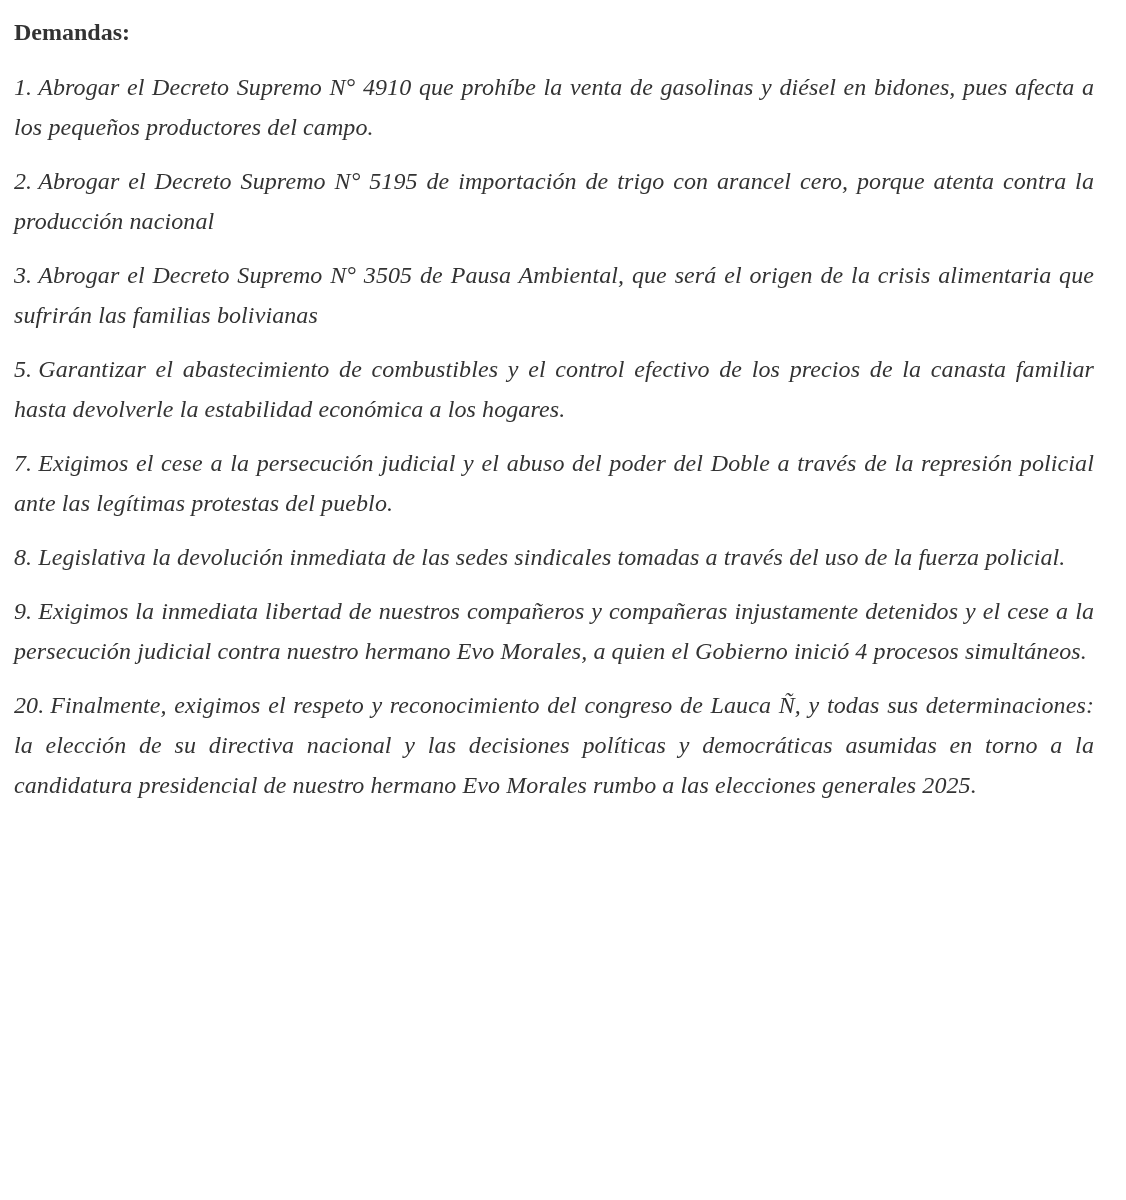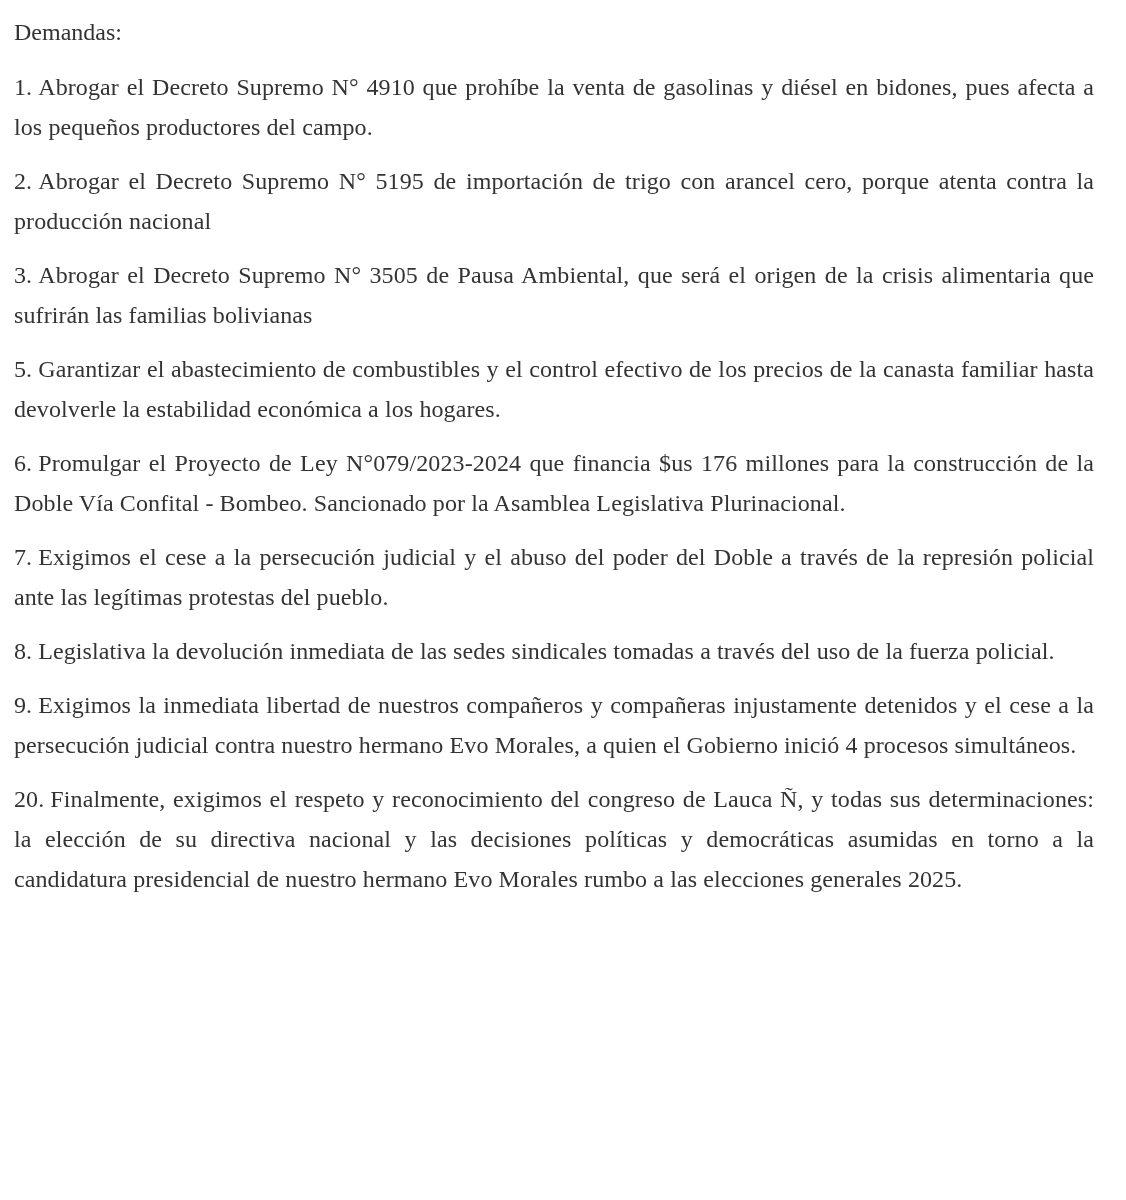--- a/index.html
+++ b/index.html
@@ -15,48 +15,48 @@
     .doc {
       position: relative;
       padding: 12px 32px 0 14px;
       color: #333333;
       font-family: "Liberation Serif", "DejaVu Serif", serif;
       font-size: 24px;
       line-height: 40px;
     }
     .doc-heading {
       margin: 0 0 15px 0;
-      font-weight: normal;
+      font-weight: bold;
       font-size: 24px;
       line-height: 40px;
     }
     .demand-list {
       margin: 0;
       padding: 0;
       list-style: none;
     }
     .demand-item {
       margin: 0 0 14px 0;
       text-align: justify;
       text-align-last: left;
       letter-spacing: 0.1px;
+      font-style: italic;
     }
     .demand-item .num {
       margin-right: 0.25em;
     }
   </style>
 </head>
 <body style="background: rgb(255, 255, 255);">
 
 <div class="doc" style="color: rgb(51, 51, 51);">
   <p class="doc-heading">Demandas:</p>
   <ol class="demand-list">
     <li class="demand-item"><span class="num">1.</span><span>Abrogar el Decreto Supremo N° 4910 que prohíbe la venta de gasolinas y diésel en bidones, pues afecta a los pequeños productores del campo.</span></li>
     <li class="demand-item"><span class="num">2.</span><span>Abrogar el Decreto Supremo N° 5195 de importación de trigo con arancel cero, porque atenta contra la producción nacional</span></li>
     <li class="demand-item"><span class="num">3.</span><span>Abrogar el Decreto Supremo N° 3505 de Pausa Ambiental, que será el origen de la crisis alimentaria que sufrirán las familias bolivianas</span></li>
     <li class="demand-item"><span class="num">5.</span><span>Garantizar el abastecimiento de combustibles y el control efectivo de los precios de la canasta familiar hasta devolverle la estabilidad económica a los hogares.</span></li>
-    <li class="demand-item"><span class="num">6.</span><span>Promulgar el Proyecto de Ley N°079/2023-2024 que financia $us 176 millones para la construcción de la Doble Vía Confital - Bombeo. Sancionado por la Asamblea Legislativa Plurinacional.</span></li>
     <li class="demand-item"><span class="num">7.</span><span>Exigimos el cese a la persecución judicial y el abuso del poder del Doble a través de la represión policial ante las legítimas protestas del pueblo.</span></li>
     <li class="demand-item"><span class="num">8.</span><span>Legislativa la devolución inmediata de las sedes sindicales tomadas a través del uso de la fuerza policial.</span></li>
     <li class="demand-item"><span class="num">9.</span><span>Exigimos la inmediata libertad de nuestros compañeros y compañeras injustamente detenidos y el cese a la persecución judicial contra nuestro hermano Evo Morales, a quien el Gobierno inició 4 procesos simultáneos.</span></li>
     <li class="demand-item"><span class="num">20.</span><span>Finalmente, exigimos el respeto y reconocimiento del congreso de Lauca Ñ, y todas sus determinaciones: la elección de su directiva nacional y las decisiones políticas y democráticas asumidas en torno a la candidatura presidencial de nuestro hermano Evo Morales rumbo a las elecciones generales 2025.</span></li>
   </ol>
 </div>
 
 </body></html>

